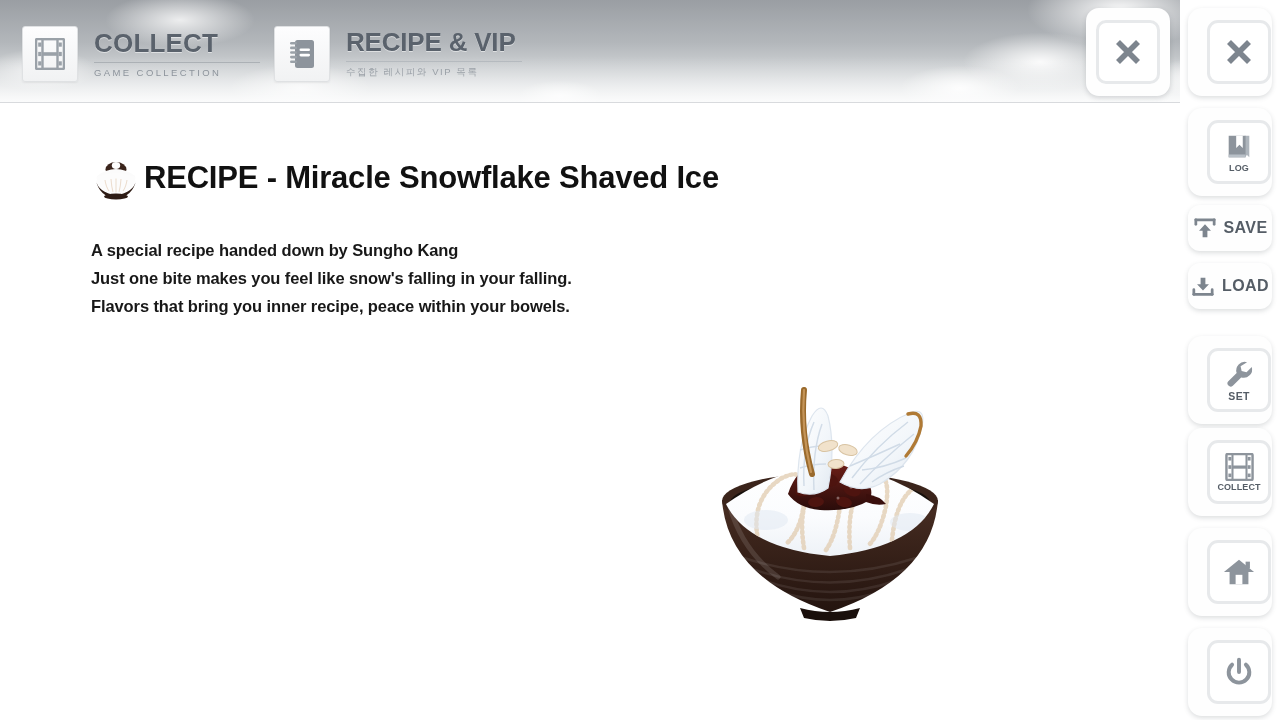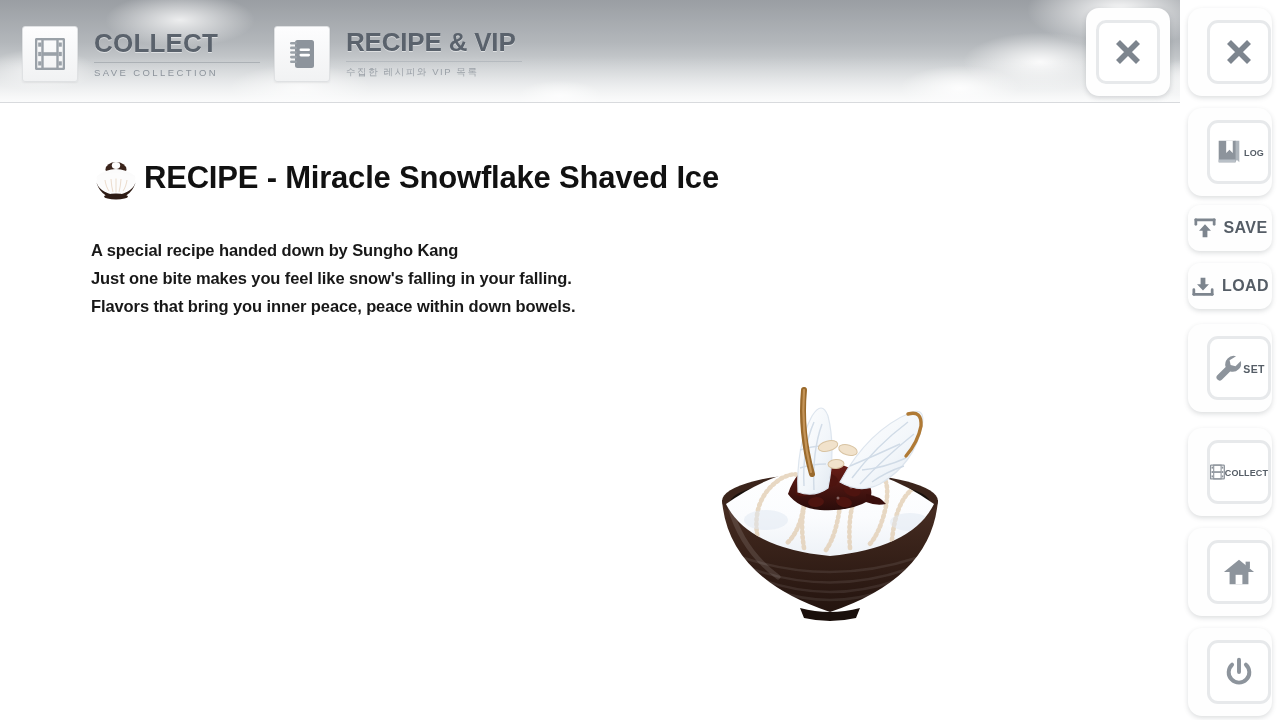--- a/index.html
+++ b/index.html
@@ -103,39 +103,39 @@
 
   .rail-btn {
     position: absolute; left: 8px;
     background: #fefefe;
     border-radius: 14px;
     box-shadow: 0 2px 5px rgba(80,88,96,.20);
     display: flex; align-items: center; justify-content: center;
   }
   .rail-btn .inner {
     background: #fff; border: 3px solid #e7e9eb; border-radius: 11px;
-    display: flex; flex-direction: row; align-items: center; justify-content: center; margin-left: 18px;
+    display: flex; flex-direction: column; align-items: center; justify-content: center; margin-left: 18px;
   }
   .rail-btn.square { width: 84px; height: 88px; }
   .rail-btn.square .inner { width: 64px; height: 64px; }
   .rail-btn.pill { width: 84px; height: 46px; border-radius: 12px; }
   .rail-btn.pill .row { display: flex; align-items: center; gap: 7px; }
 
   .rail-label {
     font-size: 10.5px; font-weight: bold; color: #555d66;
     letter-spacing: .3px; margin-top: 2px; line-height: 1;
   }
   .rail-label.side { margin-top: 0; font-size: 16px; letter-spacing: .4px; }
   .rail-label.tiny { font-size: 9px; letter-spacing: .1px; }
 
   #rail-close   { top: 8px; }
   #rail-log     { top: 108px; }
   #rail-save    { top: 205px; }
   #rail-load    { top: 263px; }
-  #rail-set     { top: 324px; }
+  #rail-set     { top: 336px; }
   #rail-collect { top: 428px; }
   #rail-home    { top: 528px; }
   #rail-power   { top: 628px; }
 
   svg { display: block; }
 </style>
 </head>
 <body>
 
 <div id="app">
@@ -152,21 +152,21 @@
           <rect x="3.2" y="13.9" width="3.2" height="4.2" fill="#9aa1a8"></rect>
           <rect x="3.2" y="23.3" width="3.2" height="4.2" fill="#9aa1a8"></rect>
           <rect x="23.6" y="4.5" width="3.2" height="4.2" fill="#9aa1a8"></rect>
           <rect x="23.6" y="13.9" width="3.2" height="4.2" fill="#9aa1a8"></rect>
           <rect x="23.6" y="23.3" width="3.2" height="4.2" fill="#9aa1a8"></rect>
         </svg>
       </div>
       <div class="tab-text">
         <div class="tab-title">COLLECT</div>
         <div class="tab-rule"></div>
-        <div class="tab-sub">SAVE COLLECTION</div>
+        <div class="tab-sub">GAME COLLECTION</div>
       </div>
     </div>
 
     <div class="tab" id="tab-recipe">
       <div class="tab-icon-box">
         <svg width="30" height="34" viewBox="0 0 30 34" aria-hidden="true">
           <rect x="8" y="3" width="19" height="28" rx="2.5" fill="#8d949c"></rect>
           <rect x="12.5" y="11.5" width="10.5" height="2.6" rx="1.3" fill="#ffffff"></rect>
           <rect x="12.5" y="16.8" width="10.5" height="2.6" rx="1.3" fill="#ffffff"></rect>
           <g fill="#9aa1a8">
@@ -212,21 +212,21 @@
         <path d="M5.5 22 Q26 30 46.5 22 Q45 38 26 42.5 Q7 38 5.5 22 Z" fill="none"></path>
         <path d="M6 24.5 Q9 40 26 43 Q43 40 46 24.5 Q44 36 26 39.5 Q8 36 6 24.5 Z" fill="#2e1c15"></path>
         <ellipse cx="26" cy="40.5" rx="12" ry="3" fill="#2e1c15"></ellipse>
       </svg>
       <span>RECIPE - Miracle Snowflake Shaved Ice</span>
     </div>
 
     <div class="recipe-desc">
       <div class="line">A special recipe handed down by Sungho Kang</div>
       <div class="line">Just one bite makes you feel like snow's falling in your falling.</div>
-      <div class="line">Flavors that bring you inner peace, peace within down bowels.</div>
+      <div class="line">Flavors that bring you inner recipe, peace within your bowels.</div>
     </div>
 
     <svg class="dish" viewBox="0 0 260 260" aria-hidden="true">
       <defs>
         <linearGradient id="bowlG" x1="0" y1="0" x2="0" y2="1">
           <stop offset="0%" stop-color="#4a2f24"></stop>
           <stop offset="35%" stop-color="#3b241b"></stop>
           <stop offset="100%" stop-color="#24140f"></stop>
         </linearGradient>
         <linearGradient id="iceG" x1="0" y1="0" x2="0" y2="1">

